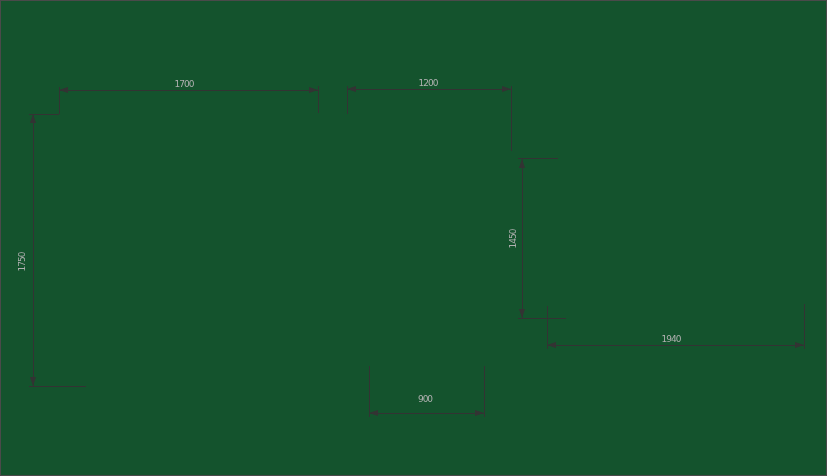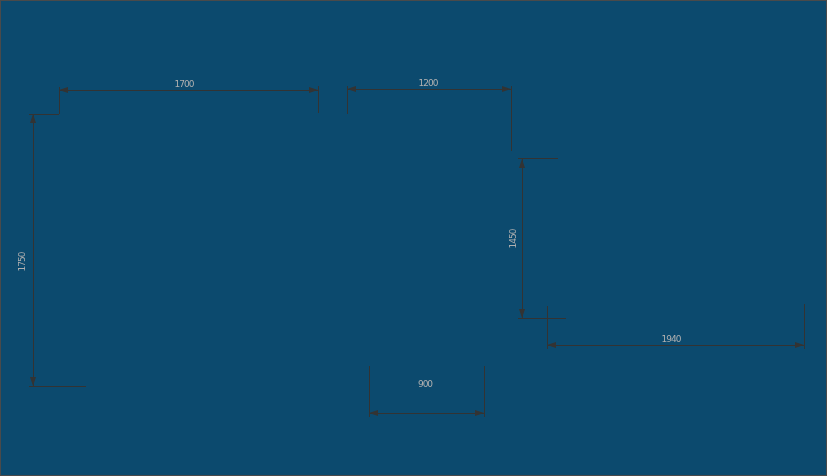--- a/index.html
+++ b/index.html
@@ -4,21 +4,21 @@
 <style>
   html, body {
     margin: 0;
     padding: 0;
     background: #000;
   }
   .canvas {
     position: relative;
     width: 827px;
     height: 476px;
-    background: #0c4a6e;
+    background: #14532d;
     border: 1px solid #4a4a4a;
     box-sizing: border-box;
     overflow: hidden;
     font-family: "DejaVu Sans", sans-serif;
   }
   .line {
     position: absolute;
     background: #333;
   }
   .h-line { height: 1px; }
@@ -107,16 +107,16 @@
     <div class="line v-line" style="left:803px; top:303px; height:45px;"></div>
     <span class="dim-label" style="left:670px; top:333px;">1940</span>
   </div>
 
   <div>
     <div class="line h-line" style="left:368px; top:412px; width:115px;"></div>
     <div class="arrow arrow-left" style="left:368px; top:409px;"></div>
     <div class="arrow arrow-right" style="left:474px; top:409px;"></div>
     <div class="line v-line" style="left:368px; top:365px; height:51px;"></div>
     <div class="line v-line" style="left:483px; top:365px; height:51px;"></div>
-    <span class="dim-label" style="left:424px; top:378px;text-align:center;">900</span>
+    <span class="dim-label" style="left:424px; top:393px;text-align:center;">900</span>
   </div>
 
 </div>
 
 </body></html>

